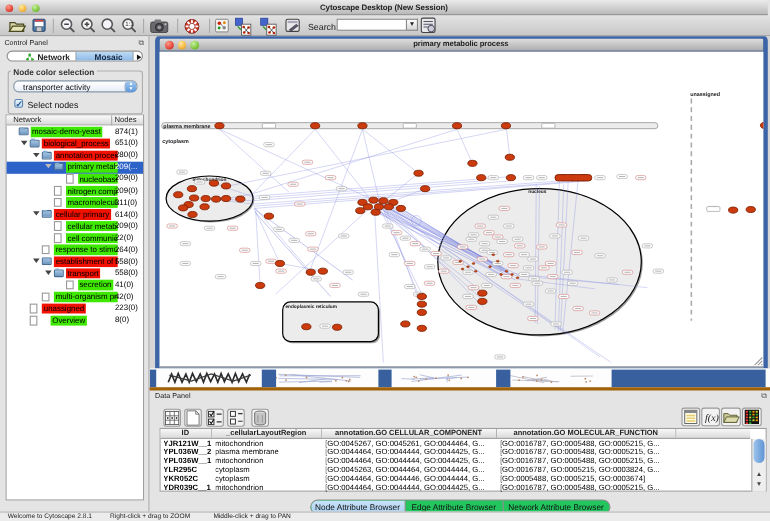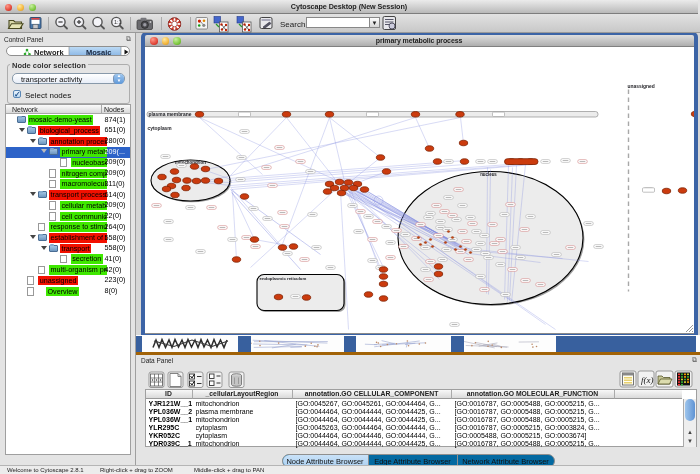--- a/index.html
+++ b/index.html
@@ -40,21 +40,21 @@
 #wtitle{height:12px;background:linear-gradient(#dedede,#aeaeae);border-bottom:1px solid #808080;border-radius:2px 2px 0 0;position:relative}
 #wtitle .t{text-align:center;font-size:7px;font-weight:bold;color:#222;line-height:12.5px;letter-spacing:-0.1px}
 .wlight{position:absolute;top:2.2px;width:7.5px;height:7.5px;border-radius:50%}
 #canvas{position:relative;width:549px;height:287px;background:#fff;border-bottom:1px solid #8a8a8a}
 
 #dpanel{left:136px;top:352px;width:564px;height:131px;background:#e4e4e4;border-top:3px solid #a16207}
 #dpanel .hdr{position:absolute;left:5px;top:2px;font-size:6.5px;color:#222}
 #dtable{position:absolute;left:8.5px;top:34px;width:552.5px;height:57.5px;background:#fff;border:1px solid #9f9f9f}
 .th{position:absolute;top:0;height:8.5px;background:linear-gradient(#f8f8f8,#dadada);border-right:1px solid #aaa;border-bottom:1px solid #999;font-size:6.8px;font-weight:bold;color:#222;text-align:center;line-height:8.5px;overflow:hidden}
 .td{position:absolute;height:8px;font-size:7px;color:#000;line-height:8px;white-space:nowrap;overflow:hidden}
-.tabbar{position:absolute;left:145.5px;top:99px;height:13.5px;border:1px solid #8f8f8f;border-radius:7px;overflow:hidden;background:#0369a1}
+.tabbar{position:absolute;left:145.5px;top:99px;height:13.5px;border:1px solid #8f8f8f;border-radius:7px;overflow:hidden;background:#22c55e}
 .tab{float:left;height:13.5px;font-size:7.5px;color:#111;line-height:13.5px;text-align:center;border-right:1px solid #8f8f8f}
 
 #status{left:0;top:465px;width:700px;height:9px;background:#ececec;border-top:1px solid #b5b5b5;font-size:6px;color:#222}
 #status span{position:absolute;top:0.5px}
 .ficon{position:absolute;font-size:7px;color:#555}
 </style></head>
 <body>
 <div id="titlebar" class="abs">
     <div class="t">Cytoscape Desktop (New Session)</div>
 <div class="light" style="left:5px;background:radial-gradient(circle at 35% 30%,#ff9a8a,#e3473a 60%,#b02318)"></div>
@@ -229,21 +229,21 @@
           <span class="cnt" style="">209(0)</span>
         </div>
         <div class="trow" style="top:73.92px;">
           <div class="filei" style="left:42.900000000000006px"></div>
           <span class="lbl gl" style="position:absolute;left:53.900000000000006px;top:0.5px;max-width:47.099999999999994px">macromolecule</span>
           <span class="cnt" style="">311(0)</span>
         </div>
         <div class="trow" style="top:84.64px;">
           <div class="arrow" style="left:24.1px;"></div>
           <div class="foldr" style="left:32.1px"></div>
-          <span class="lbl rl" style="position:absolute;left:43.1px;top:0.5px;max-width:57.900000000000006px">transport process</span>
+          <span class="lbl rl" style="position:absolute;left:43.1px;top:0.5px;max-width:57.900000000000006px">cellular primary</span>
           <span class="cnt" style="">614(0)</span>
         </div>
         <div class="trow" style="top:95.36px;">
           <div class="filei" style="left:42.900000000000006px"></div>
           <span class="lbl gl" style="position:absolute;left:53.900000000000006px;top:0.5px;max-width:47.099999999999994px">cellular metabo</span>
           <span class="cnt" style="">209(0)</span>
         </div>
         <div class="trow" style="top:106.08px;">
           <div class="filei" style="left:42.900000000000006px"></div>
           <span class="lbl gl" style="position:absolute;left:53.900000000000006px;top:0.5px;max-width:47.099999999999994px">cell communicat</span>

